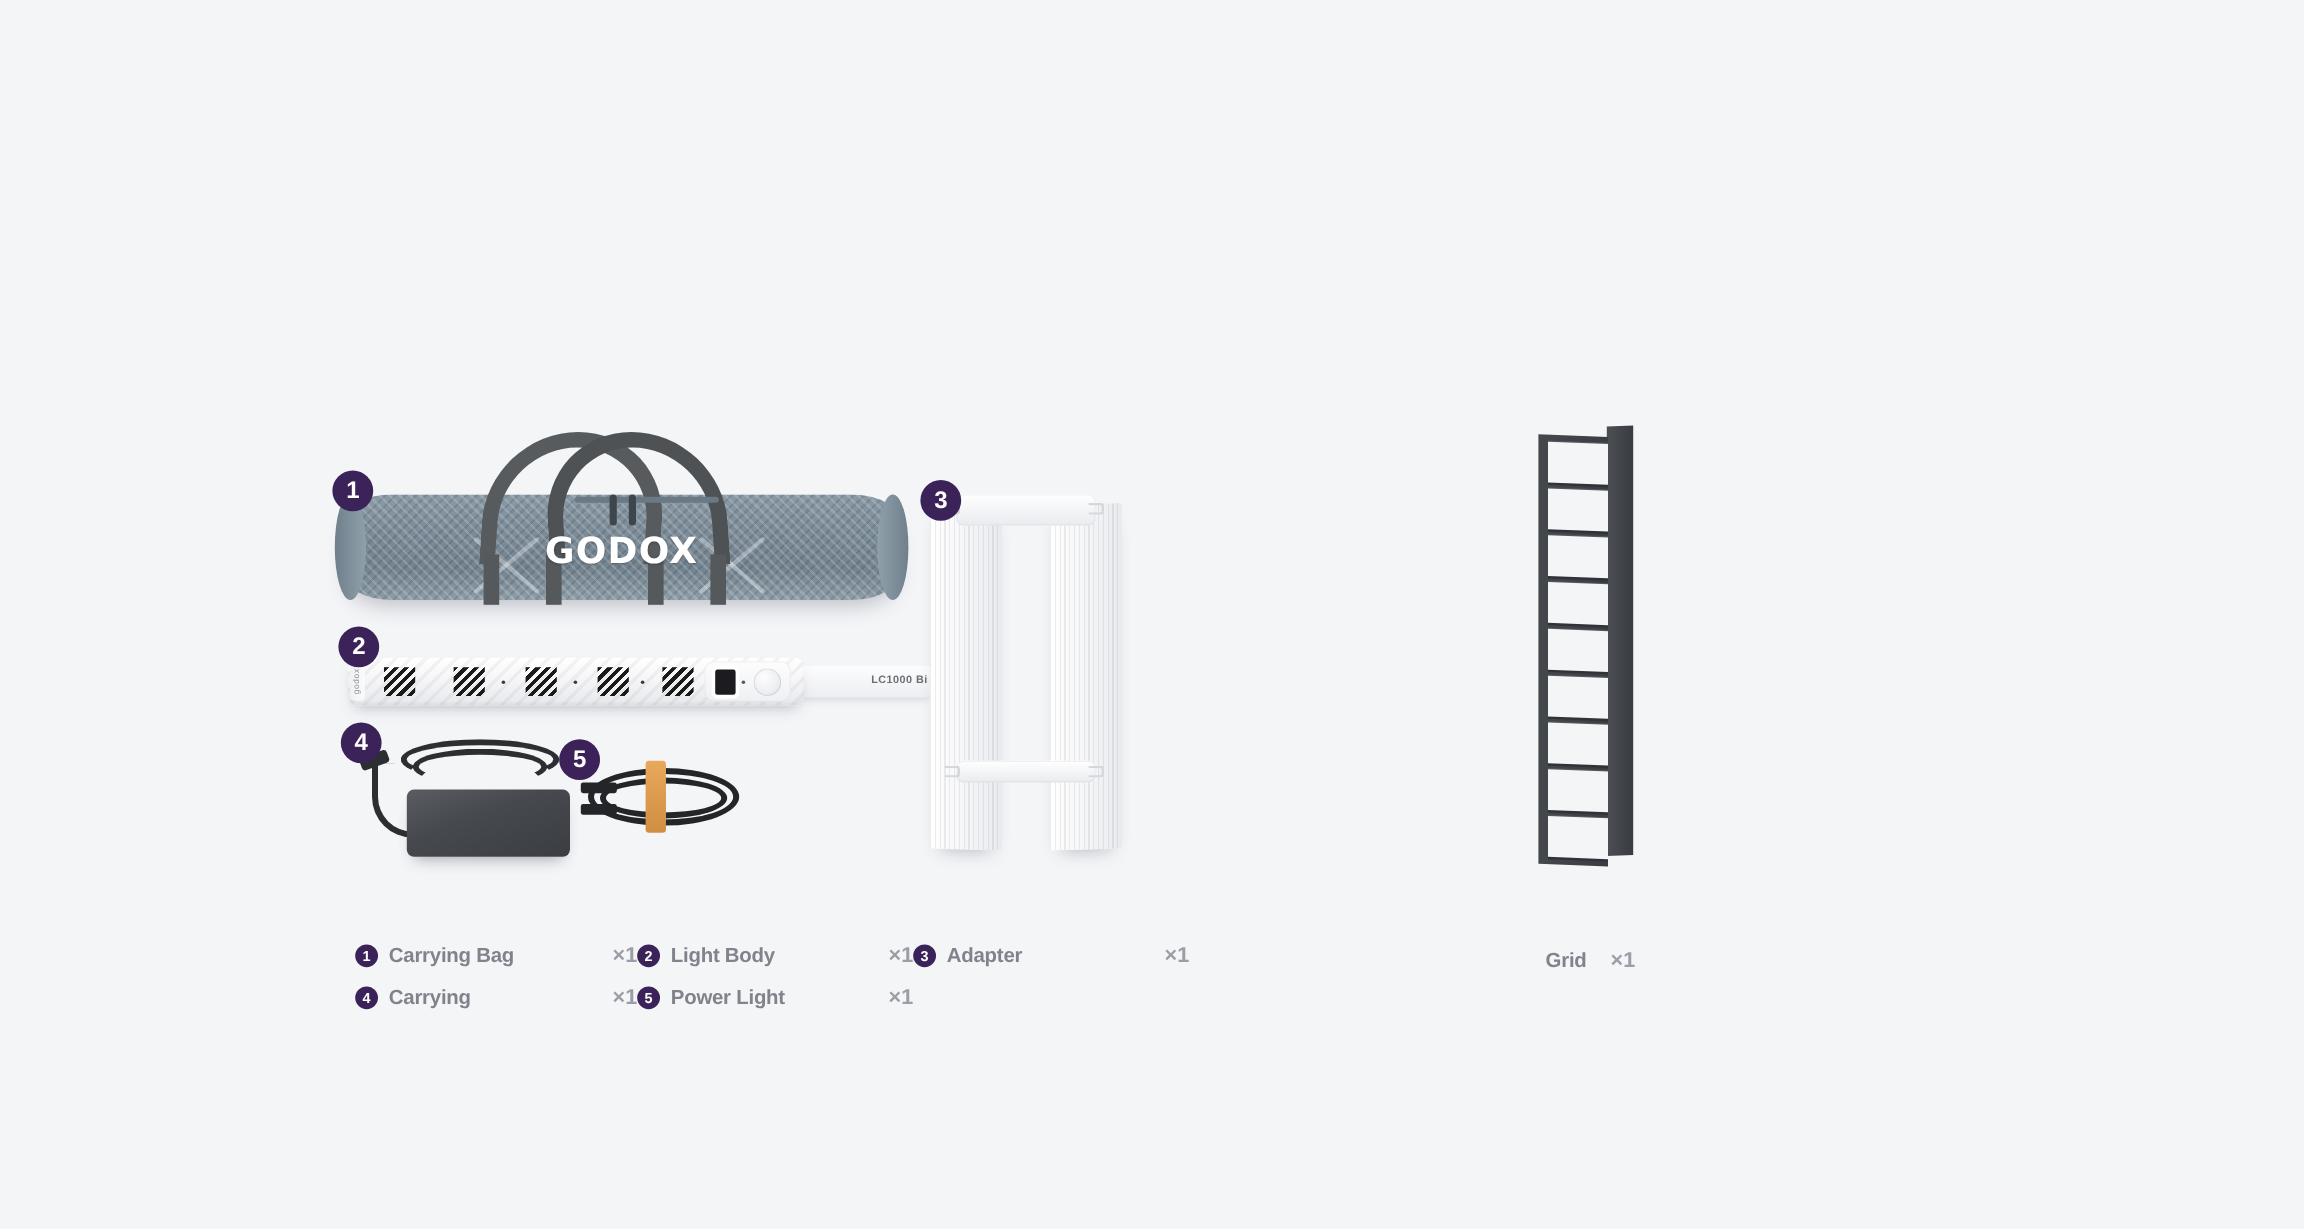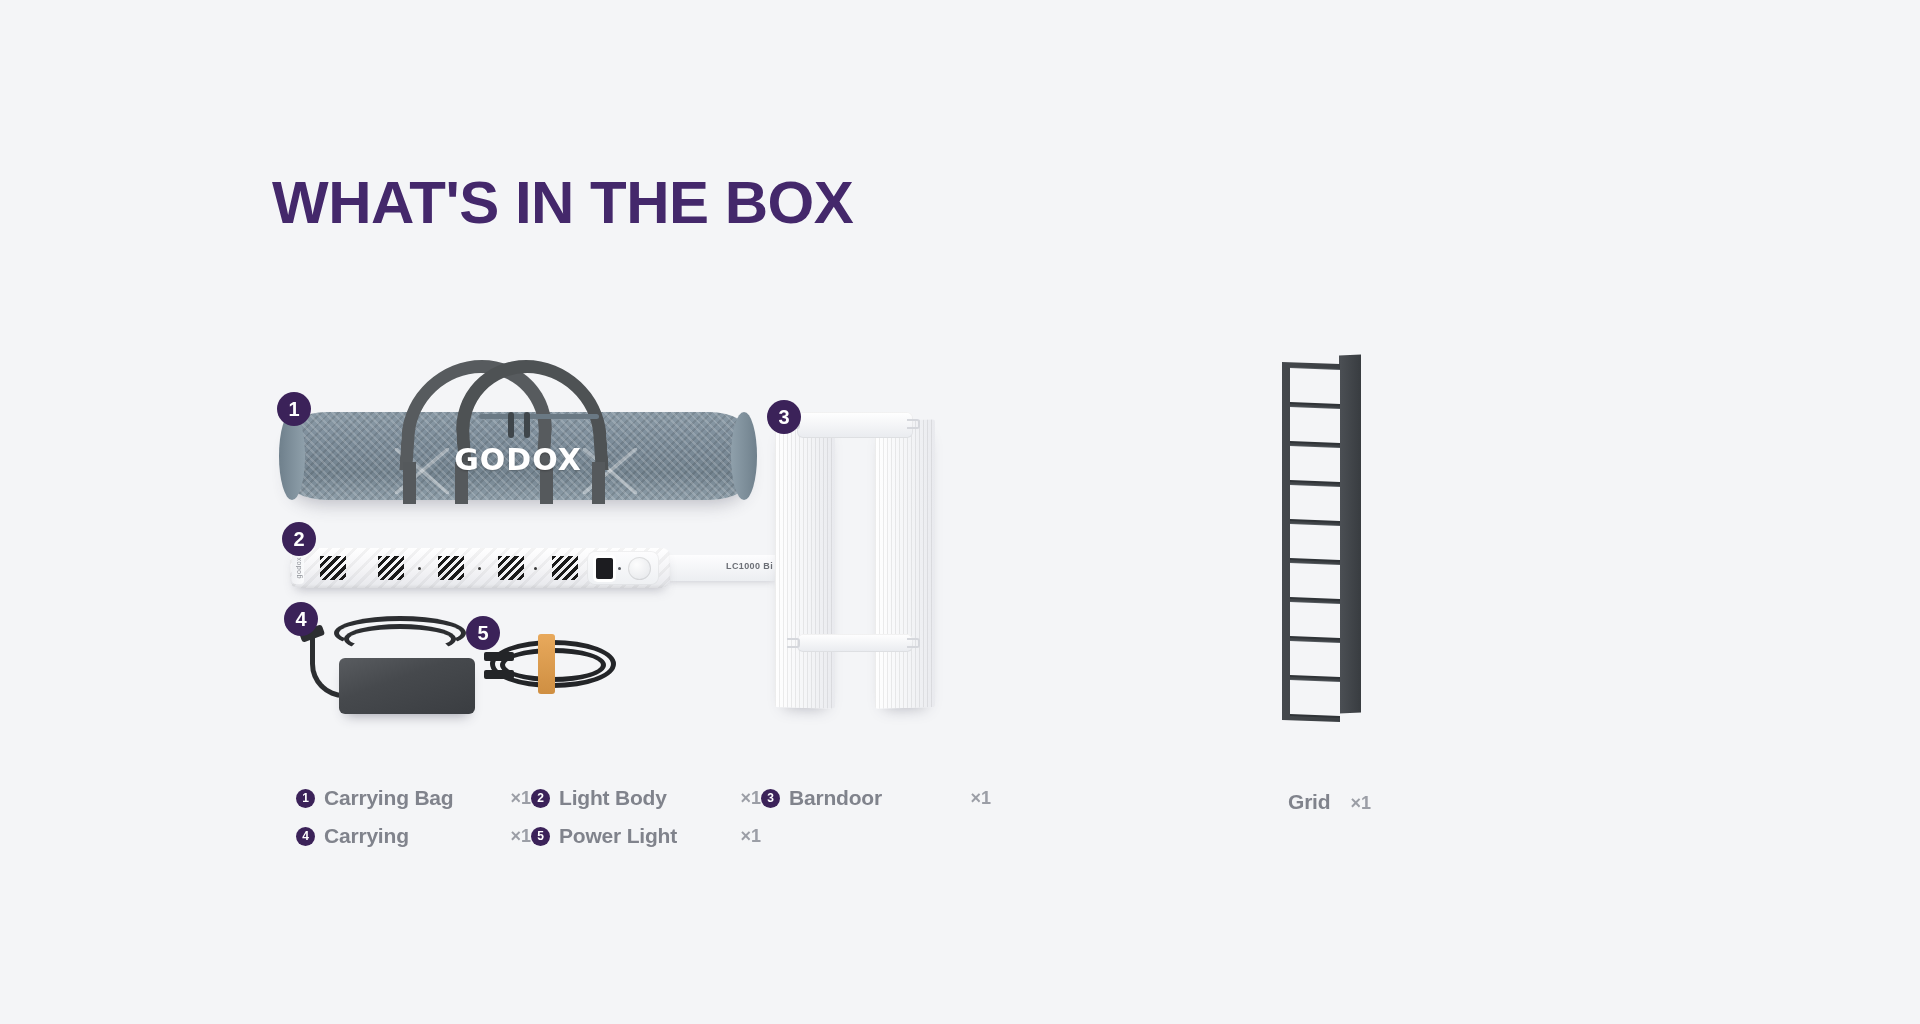--- a/index.html
+++ b/index.html
@@ -219,35 +219,34 @@
   .legend-item { display:flex; align-items:center; }
   .li-w1 { width:235px; }
   .li-w2 { width:230px; }
   .li-w3 { width:230px; }
   .mini-badge {
     width:19px; height:19px; border-radius:50%; background:#3b2259;
     color:#fff; font-size:12px; font-weight:bold;
     display:flex; align-items:center; justify-content:center;
     margin-right:9px; flex:0 0 19px; line-height:1;
   }
-  .li-label { font-size:21px; color:#80838c; font-weight:bold; letter-spacing:-.2px; white-space:nowrap; }
+  .li-label { font-size:17px; color:#80838c; font-weight:bold; letter-spacing:-.2px; white-space:nowrap; }
   .li-qty { font-size:18px; color:#9b9ea6; font-weight:bold; margin-left:auto; padding-left:14px; }
 
   #grid-legend {
     position:absolute; left:1288px; top:790px;
     display:flex; align-items:baseline;
   }
   #grid-legend .li-label { margin-right:20px; }
 </style>
 </head>
 <body>
 
 <div class="page">
 
-  <div class="h-main" id="title-box">WHAT'S IN THE BOX</div>
 
   <div id="bag-wrap">
     <div class="bag-body"></div>
     <div class="bag-cap l"></div>
     <div class="bag-cap r"></div>
     <div class="bag-xpatch" style="left:112px"></div>
     <div class="bag-xpatch" style="left:300px"></div>
     <div class="bag-strap a"></div>
     <div class="bag-strap b"></div>
     <div class="strap-leg" style="left:120px"></div>
@@ -338,21 +337,21 @@
         <div class="li-label">Carrying Bag</div>
         <div class="li-qty">×1</div>
       </div>
       <div class="legend-item li-w2">
         <div class="mini-badge">2</div>
         <div class="li-label">Light Body</div>
         <div class="li-qty">×1</div>
       </div>
       <div class="legend-item li-w3">
         <div class="mini-badge">3</div>
-        <div class="li-label">Barndoor</div>
+        <div class="li-label">Adapter</div>
         <div class="li-qty">×1</div>
       </div>
     </div>
 
     <div class="legend-row">
       <div class="legend-item li-w1">
         <div class="mini-badge">4</div>
         <div class="li-label">Carrying</div>
         <div class="li-qty">×1</div>
       </div>

